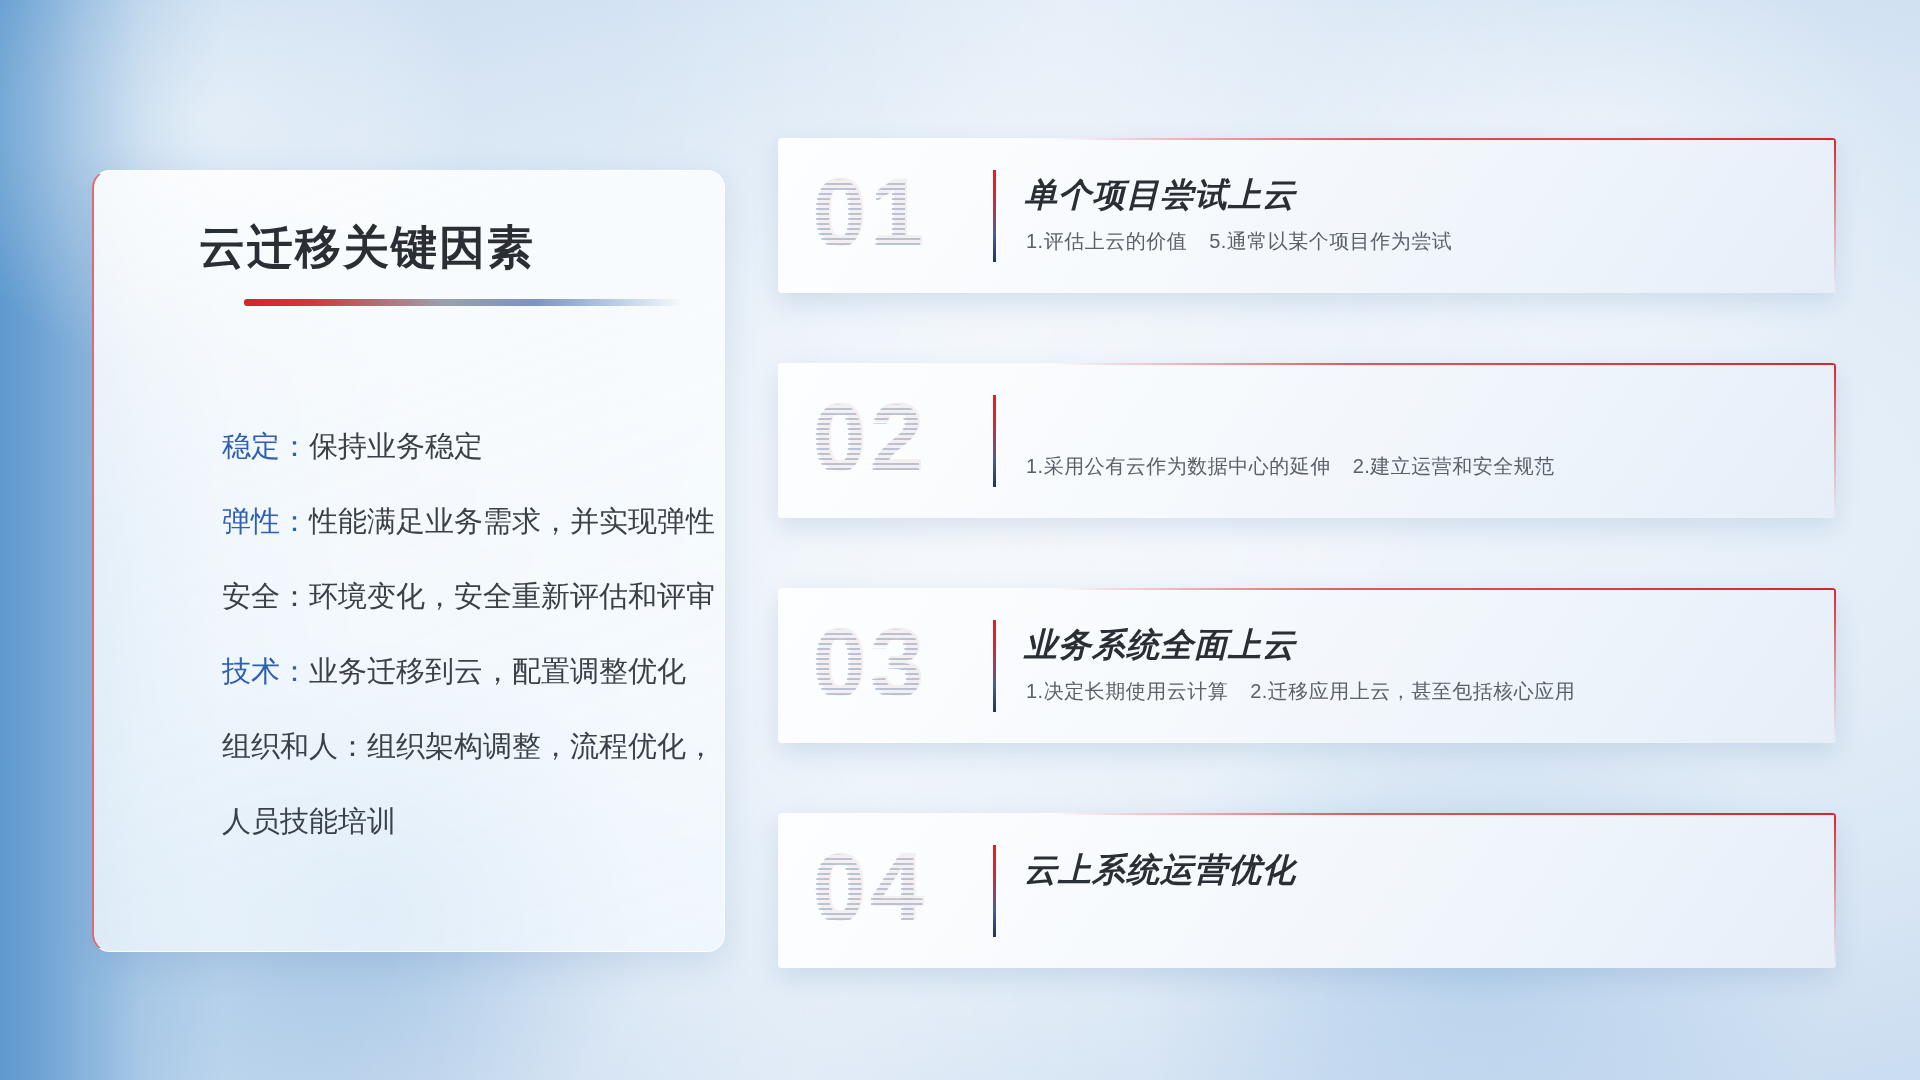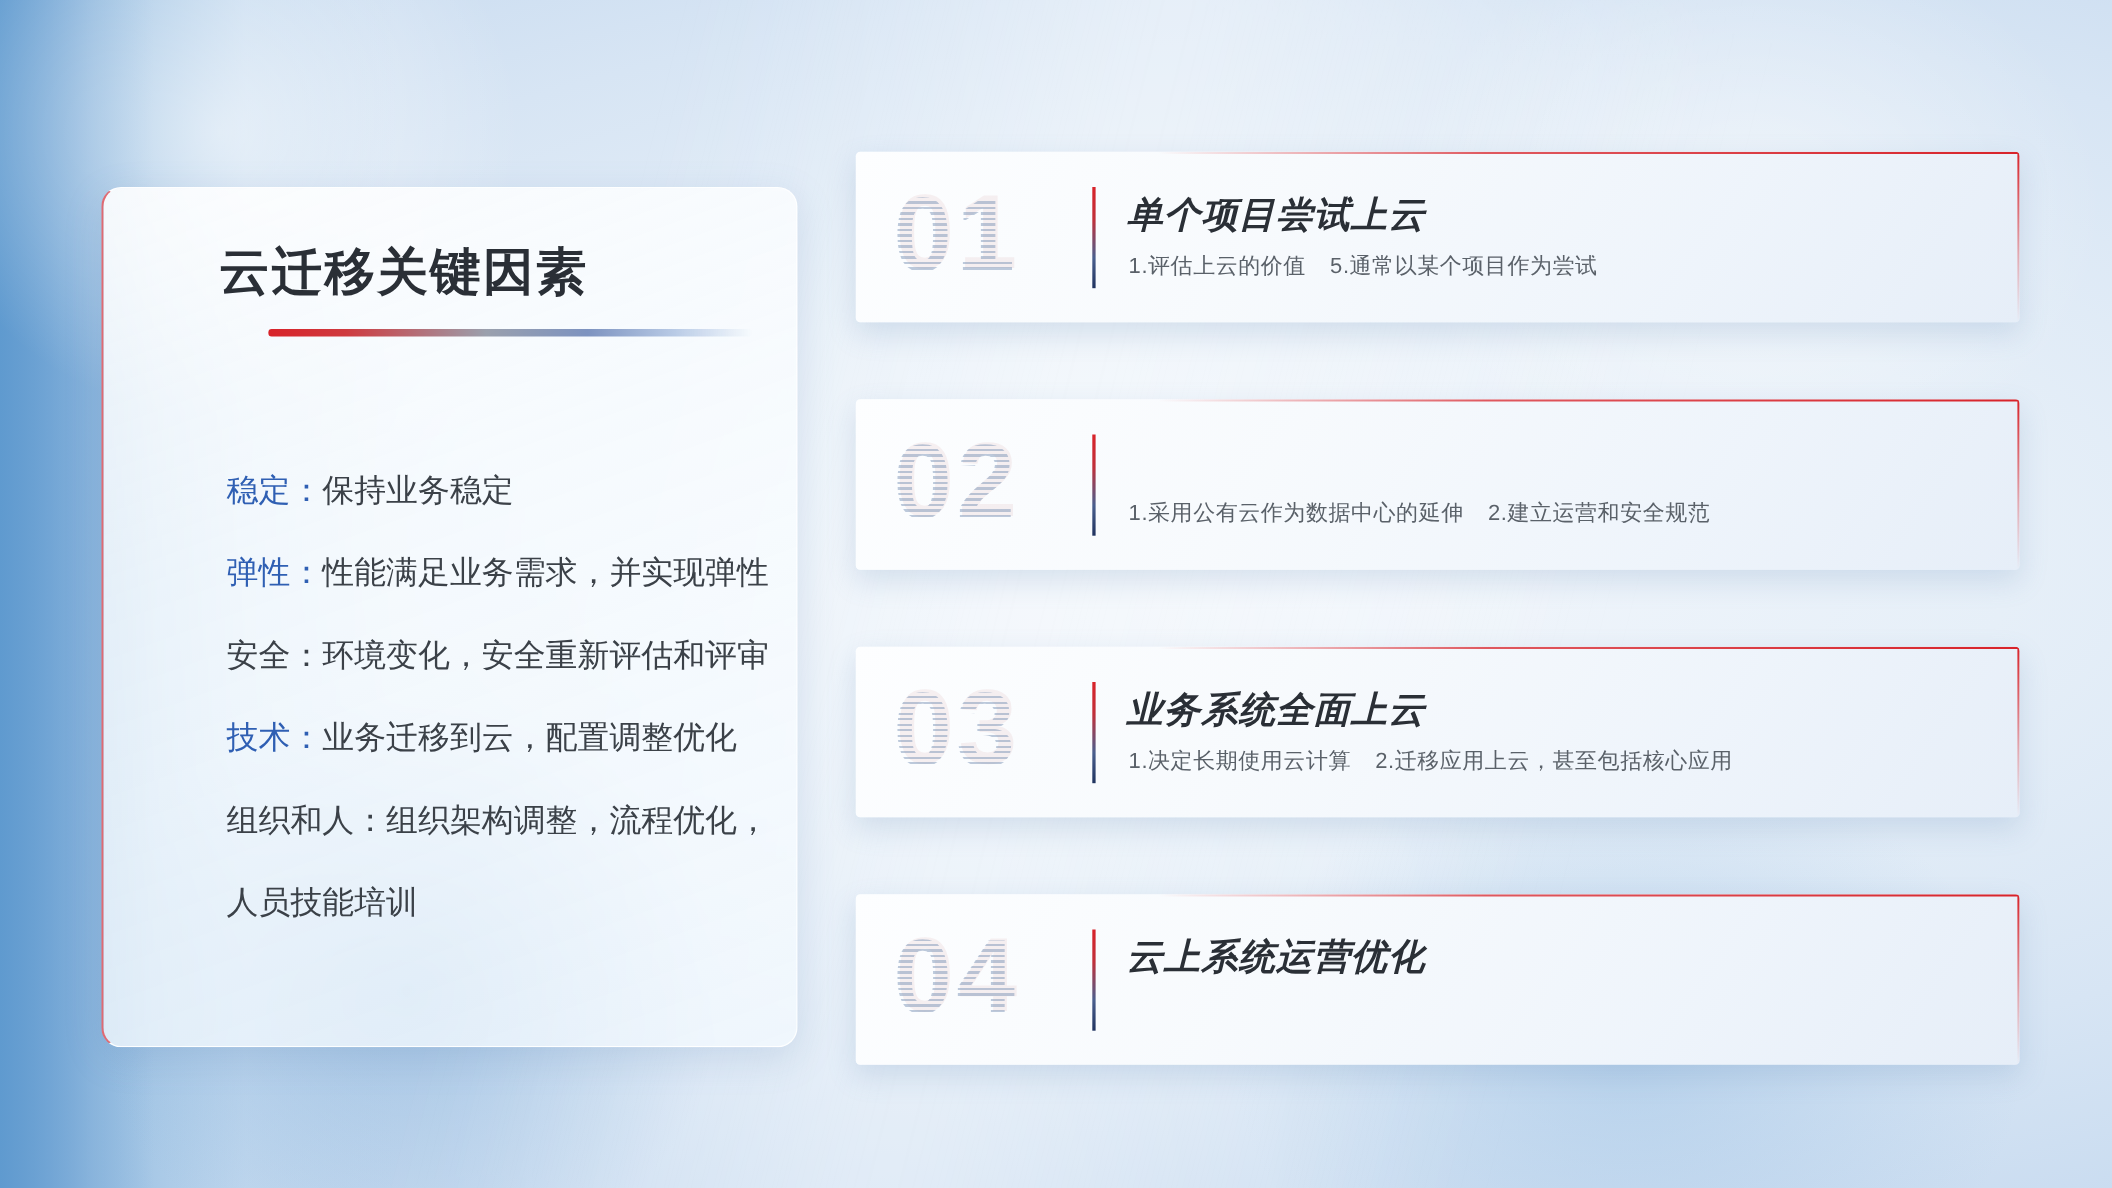--- a/index.html
+++ b/index.html
@@ -63,21 +63,21 @@
     position:absolute; left:105px; top:46px;
     font-size:46px; font-weight:bold; color:#2a2f36; letter-spacing:2px;
     white-space:nowrap;
   }
   #left-panel .title-rule{
     position:absolute; left:150px; top:128px; width:440px; height:7px;
     background:linear-gradient(90deg,#d8232a 0%, #cf3a3f 16%, #9aa0ad 45%, #7d93c0 66%, #b9cbe6 84%, rgba(210,226,244,0) 100%);
     border-radius:3px;
   }
   .panel-list{
-    position:absolute; left:112px; top:238px; right:36px;
+    position:absolute; left:128px; top:238px; right:36px;
   }
   .panel-line{
     font-size:29px; line-height:75px; color:#3b4148; white-space:nowrap;
   }
   .panel-line .key{ color:#2f5fb3; }
   .panel-line .key.plain{ color:#3b4148;text-align:right; }
 
   
   #cards{ position:absolute; left:778px; top:138px; width:1058px; }
   .card{

